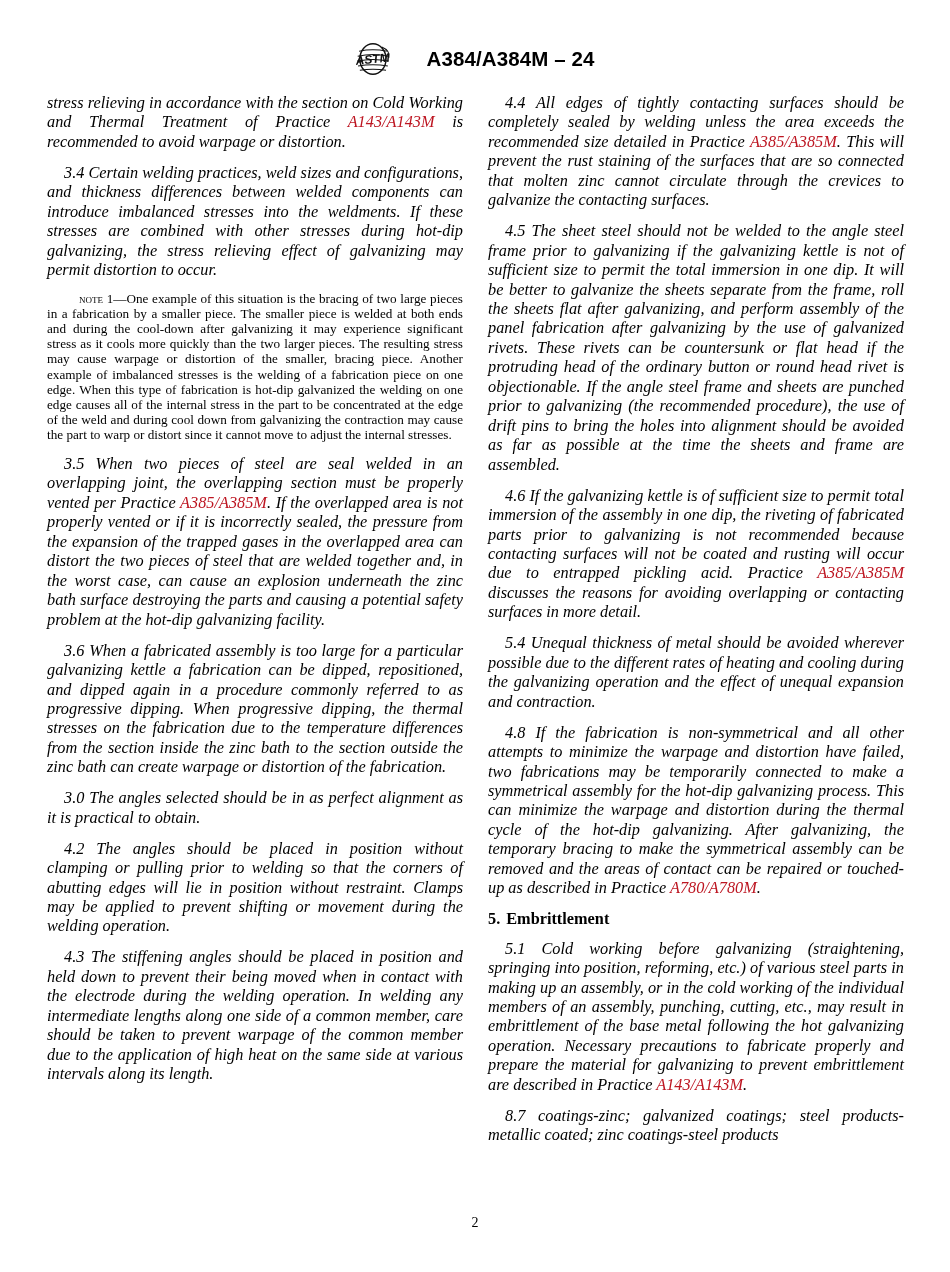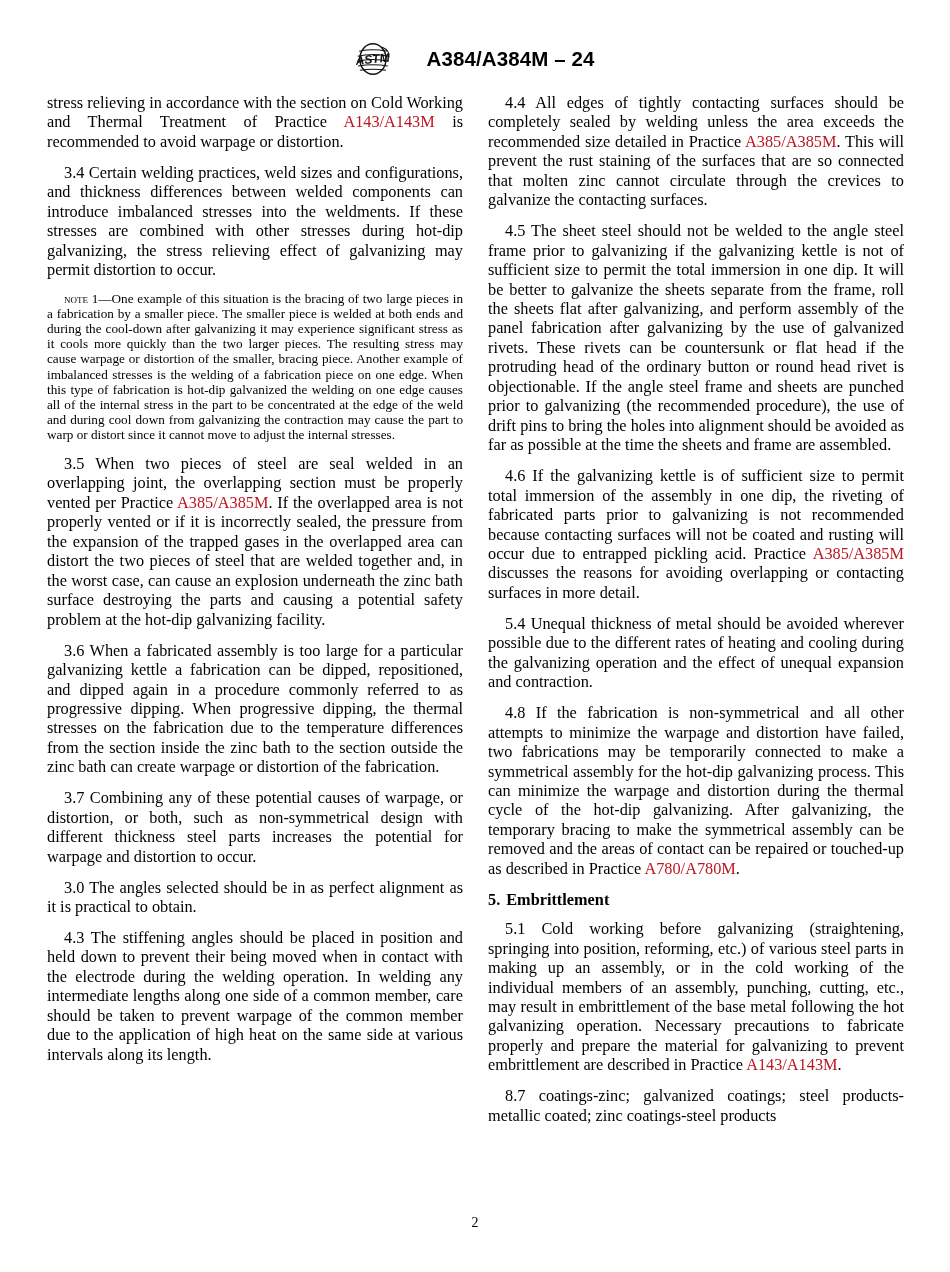--- a/index.html
+++ b/index.html
@@ -65,20 +65,21 @@
 
   
   p.body-par {
     margin: 0 0 11.5px 0;
     font-size: 16.3px;
     line-height: 19.45px;
     text-align: justify;
     text-justify: inter-word;
     text-indent: 17px;
     hyphens: manual;
+    font-style: italic;
   }
   
   p.body-par.cont {
     text-indent: 0;
   }
 
   h3.sec-head {
     margin: 0 0 10px 0;
     font-size: 16.3px;
     line-height: 19.45px;
@@ -98,20 +99,21 @@
     margin: 4px 0 12px 0;
     font-size: 13.2px;
     line-height: 15.1px;
     text-align: justify;
     text-justify: inter-word;
     text-indent: 17px;
   }
   .note-label {
     font-variant: small-caps;
     text-transform: lowercase;
+    margin-left: 15px;
   }
   .note-label::first-letter {
     text-transform: uppercase;
   }
 
   
   .ref {
     color: #bd1622;
   }
 
@@ -154,25 +156,25 @@
       <p class="body-par cont"><span>stress relieving in accordance with the section on Cold Working and Thermal Treatment of Practice </span><span class="ref">A143/A143M</span><span> is recommended to avoid warpage or distortion.</span></p>
 
       <p class="body-par">3.4  Certain welding practices, weld sizes and configurations, and thickness differences between welded components can introduce imbalanced stresses into the weldments. If these stresses are combined with other stresses during hot-dip galvanizing, the stress relieving effect of galvanizing may permit distortion to occur.</p>
 
       <p class="note-par"><span class="note-label">Note</span>&nbsp;<span>1</span><span>—One example of this situation is the bracing of two large pieces in a fabrication by a smaller piece. The smaller piece is welded at both ends and during the cool-down after galvanizing it may experience significant stress as it cools more quickly than the two larger pieces. The resulting stress may cause warpage or distortion of the smaller, bracing piece. Another example of imbalanced stresses is the welding of a fabrication piece on one edge. When this type of fabrication is hot-dip galvanized the welding on one edge causes all of the internal stress in the part to be concentrated at the edge of the weld and during cool down from galvanizing the contraction may cause the part to warp or distort since it cannot move to adjust the internal stresses.</span></p>
 
       <p class="body-par"><span>3.5  When two pieces of steel are seal welded in an overlapping joint, the overlapping section must be properly vented per Practice </span><span class="ref">A385/A385M</span><span>. If the overlapped area is not properly vented or if it is incorrectly sealed, the pressure from the expansion of the trapped gases in the overlapped area can distort the two pieces of steel that are welded together and, in the worst case, can cause an explosion underneath the zinc bath surface destroying the parts and causing a potential safety problem at the hot-dip galvanizing facility.</span></p>
 
       <p class="body-par">3.6  When a fabricated assembly is too large for a particular galvanizing kettle a fabrication can be dipped, repositioned, and dipped again in a procedure commonly referred to as progressive dipping. When progressive dipping, the thermal stresses on the fabrication due to the temperature differences from the section inside the zinc bath to the section outside the zinc bath can create warpage or distortion of the fabrication.</p>
 
-      <p class="body-par">3.7  Combining any of these potential causes of warpage, or distortion, or both, such as non-symmetrical design with different thickness steel parts increases the potential for warpage and distortion to occur.</p>
 
 
       <p class="body-par">3.0  The angles selected should be in as perfect alignment as it is practical to obtain.</p>
 
+      <p class="body-par">4.2  The angles should be placed in position without clamping or pulling prior to welding so that the corners of abutting edges will lie in position without restraint. Clamps may be applied to prevent shifting or movement during the welding operation.</p>
 
       <p class="body-par">4.3  The stiffening angles should be placed in position and held down to prevent their being moved when in contact with the electrode during the welding operation. In welding any intermediate lengths along one side of a common member, care should be taken to prevent warpage of the common member due to the application of high heat on the same side at various intervals along its length.</p>
 
     </div>
 
     <div class="col">
 
       <p class="body-par"><span>4.4  All edges of tightly contacting surfaces should be completely sealed by welding unless the area exceeds the recommended size detailed in Practice </span><span class="ref">A385/A385M</span><span>. This will prevent the rust staining of the surfaces that are so connected that molten zinc cannot circulate through the crevices to galvanize the contacting surfaces.</span></p>
 
       <p class="body-par">4.5  The sheet steel should not be welded to the angle steel frame prior to galvanizing if the galvanizing kettle is not of sufficient size to permit the total immersion in one dip. It will be better to galvanize the sheets separate from the frame, roll the sheets flat after galvanizing, and perform assembly of the panel fabrication after galvanizing by the use of galvanized rivets. These rivets can be countersunk or flat head if the protruding head of the ordinary button or round head rivet is objectionable. If the angle steel frame and sheets are punched prior to galvanizing (the recommended procedure), the use of drift pins to bring the holes into alignment should be avoided as far as possible at the time the sheets and frame are assembled.</p>

